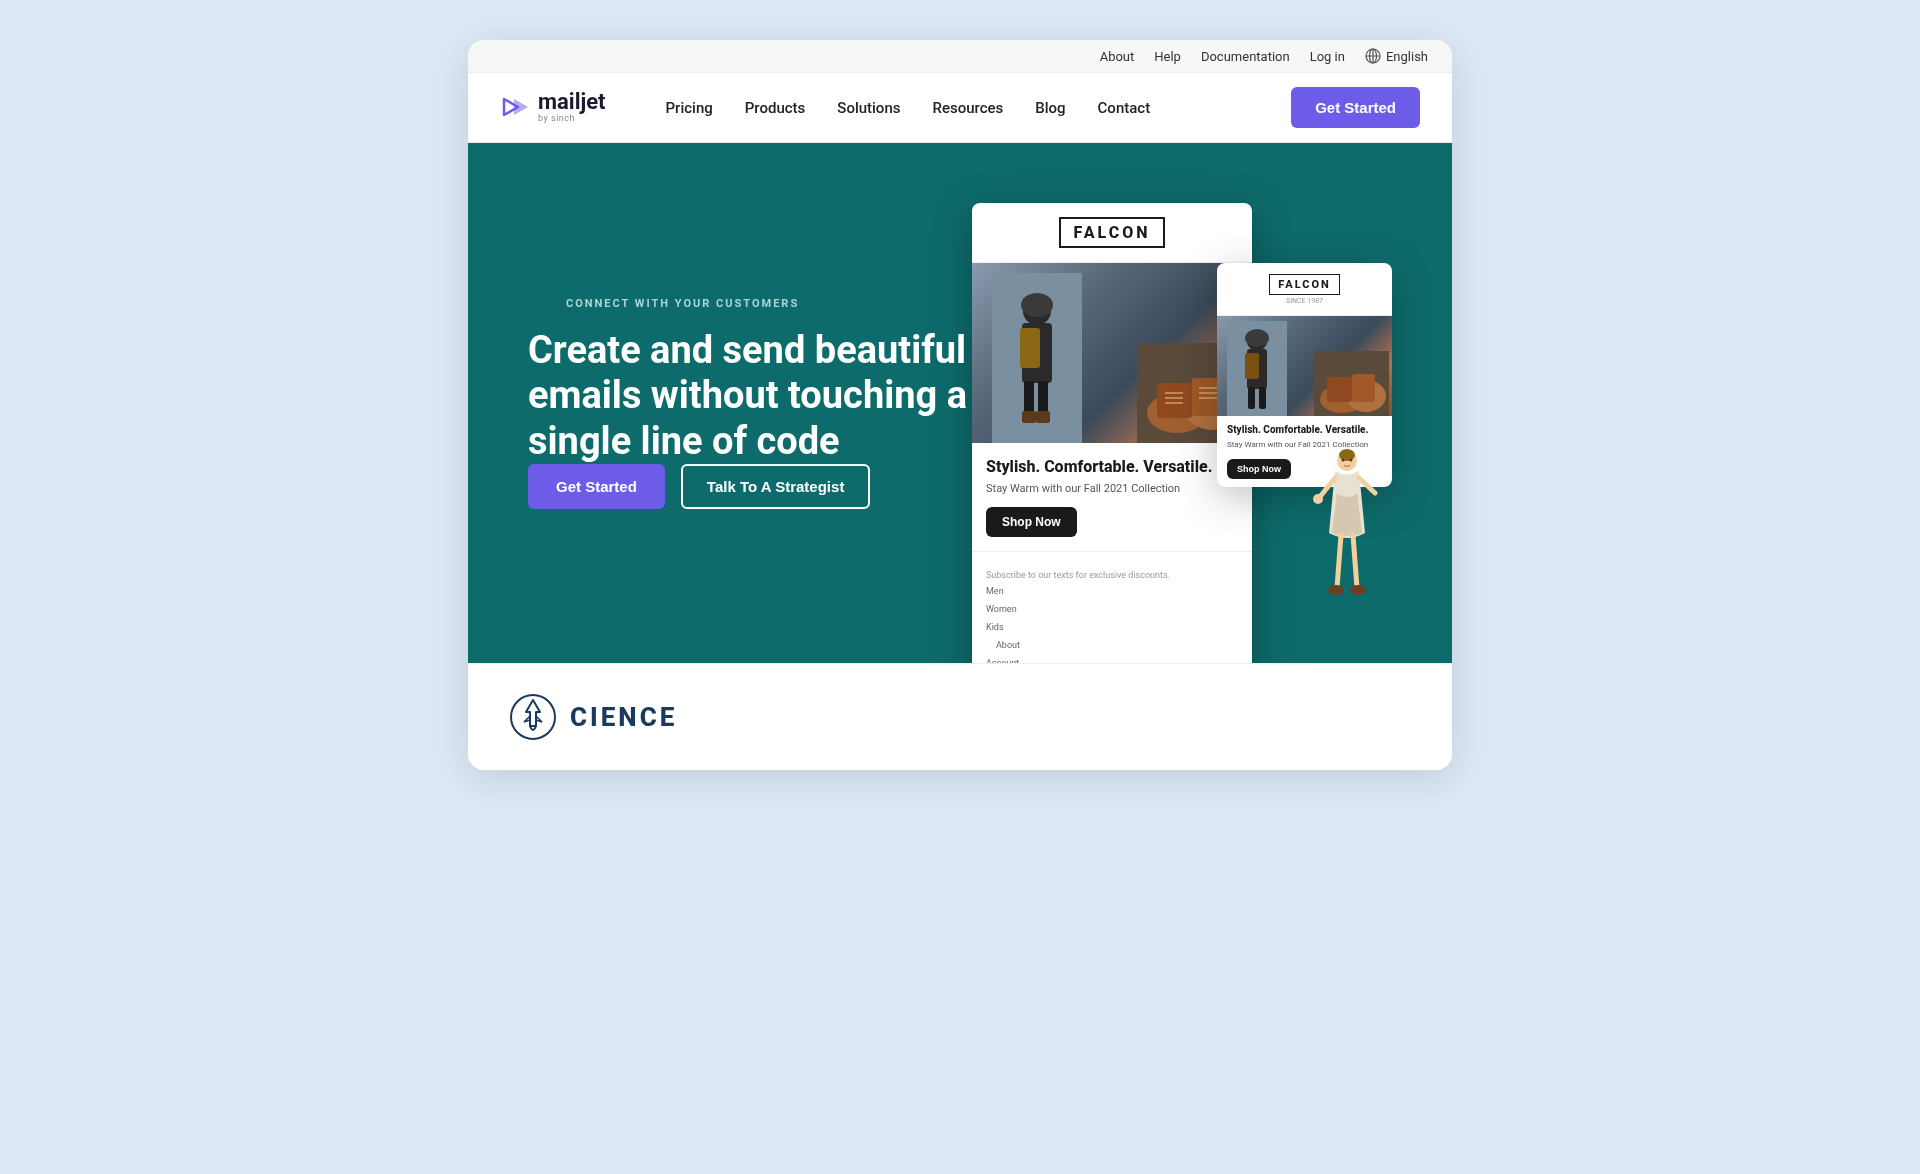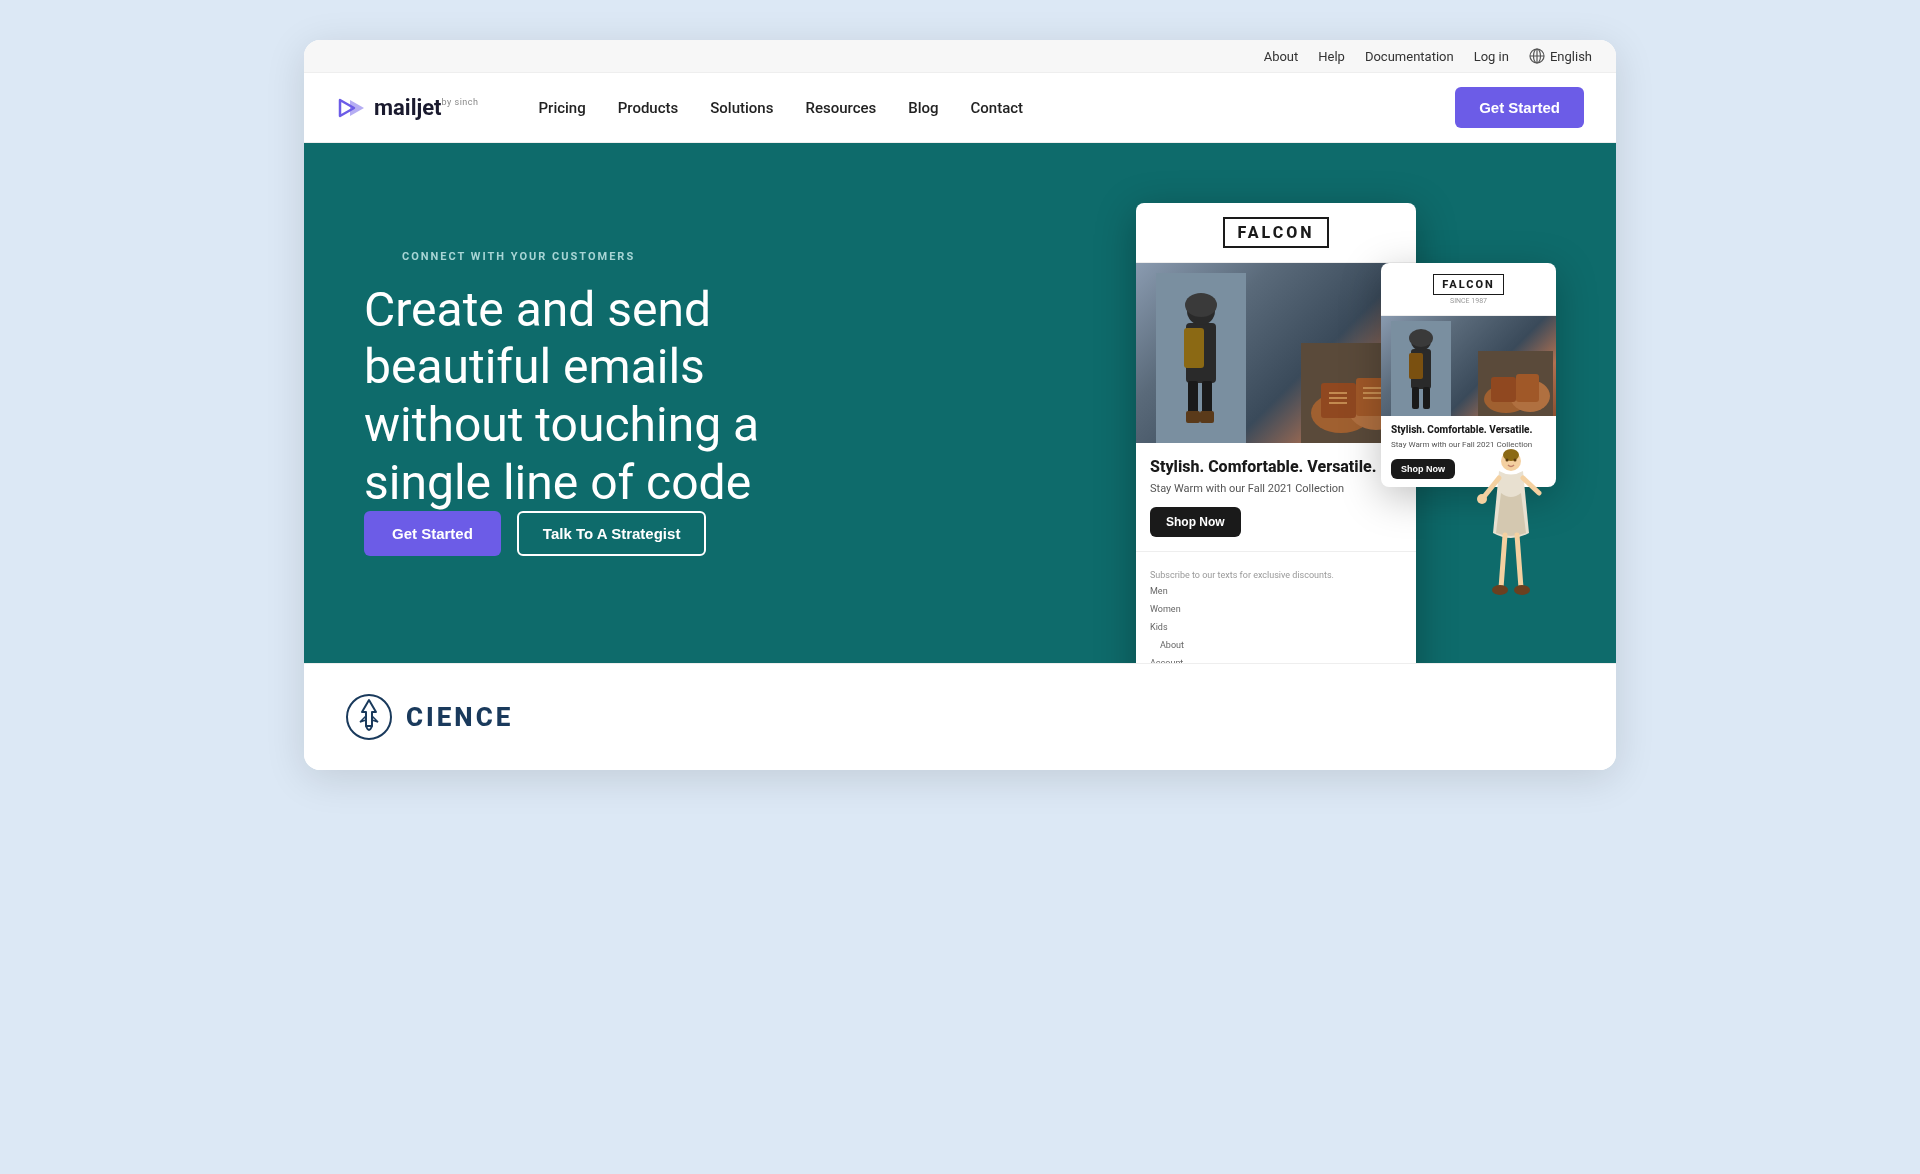--- a/index.html
+++ b/index.html
@@ -7,21 +7,21 @@
       background: #dce8f5;
       font-family: -apple-system, BlinkMacSystemFont, 'Segoe UI', Roboto, sans-serif;
       min-height: 1174px;
       display: flex;
       flex-direction: column;
       align-items: center;
       padding: 40px 20px 30px;
     }
 
     .browser-frame {
-      width: 1312px;
+      width: 984px;
       max-width: 100%;
       background: #fff;
       border-radius: 16px;
       overflow: hidden;
       box-shadow: 0 8px 40px rgba(0,0,0,0.12);
     }
 
     
     .utility-bar {
       background: #f7f7f7;
@@ -65,21 +65,21 @@
       gap: 6px;
       margin-right: 60px;
       text-decoration: none;
     }
     .logo-icon {
       width: 32px;
       height: 32px;
     }
     .logo-text-group {
       display: flex;
-      flex-direction: row;
+      flex-direction: column;
     }
     .logo-main {
       font-size: 22px;
       font-weight: 700;
       color: #1a1a2e;
       line-height: 1;
     }
     .logo-sub {
       font-size: 9px;
       color: #888;
@@ -129,22 +129,22 @@
     .hero-eyebrow {
       font-size: 11px;
       font-weight: 700;
       letter-spacing: 2px;
       color: #a8d5d5;
       text-transform: uppercase;
       margin-bottom: 18px;
       margin-left: 38px;
     }
     .hero-title {
-      font-size: 48px;
-      font-weight: 400;
+      font-size: 38px;
+      font-weight: 700;
       color: #fff;
       line-height: 1.2;
     }
     .hero-desc {
       font-size: 15px;
       color: #c5dede;
       line-height: 1.7;
       margin-bottom: 40px;
     }
     .hero-buttons {

